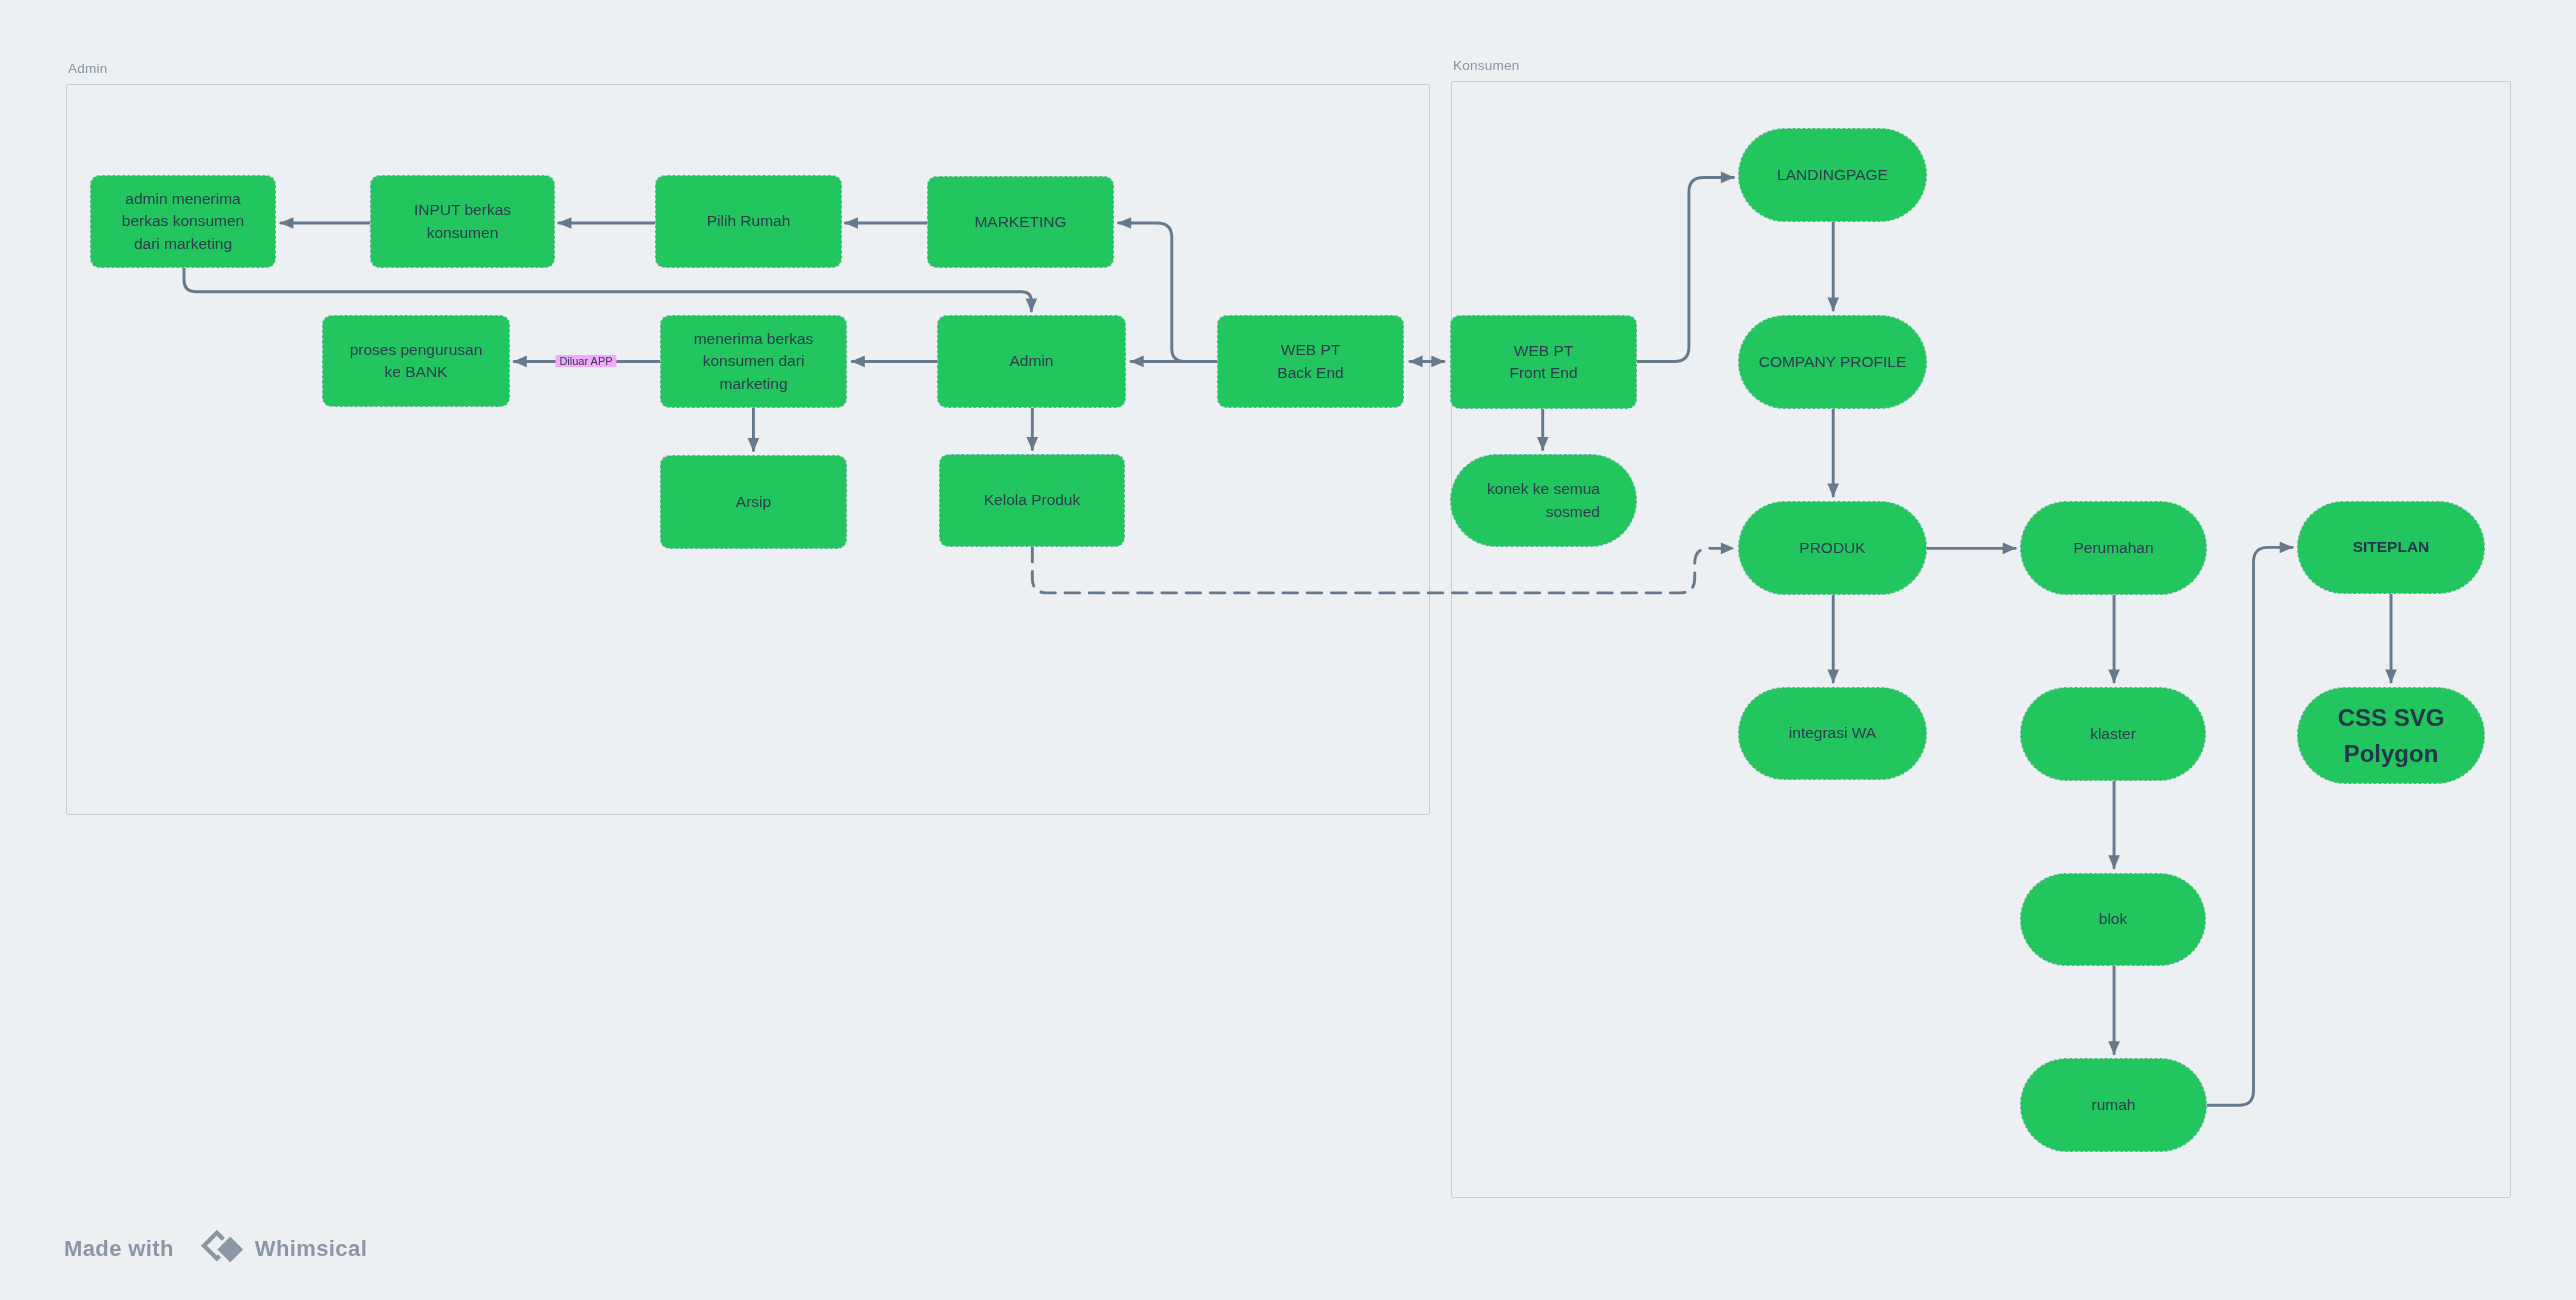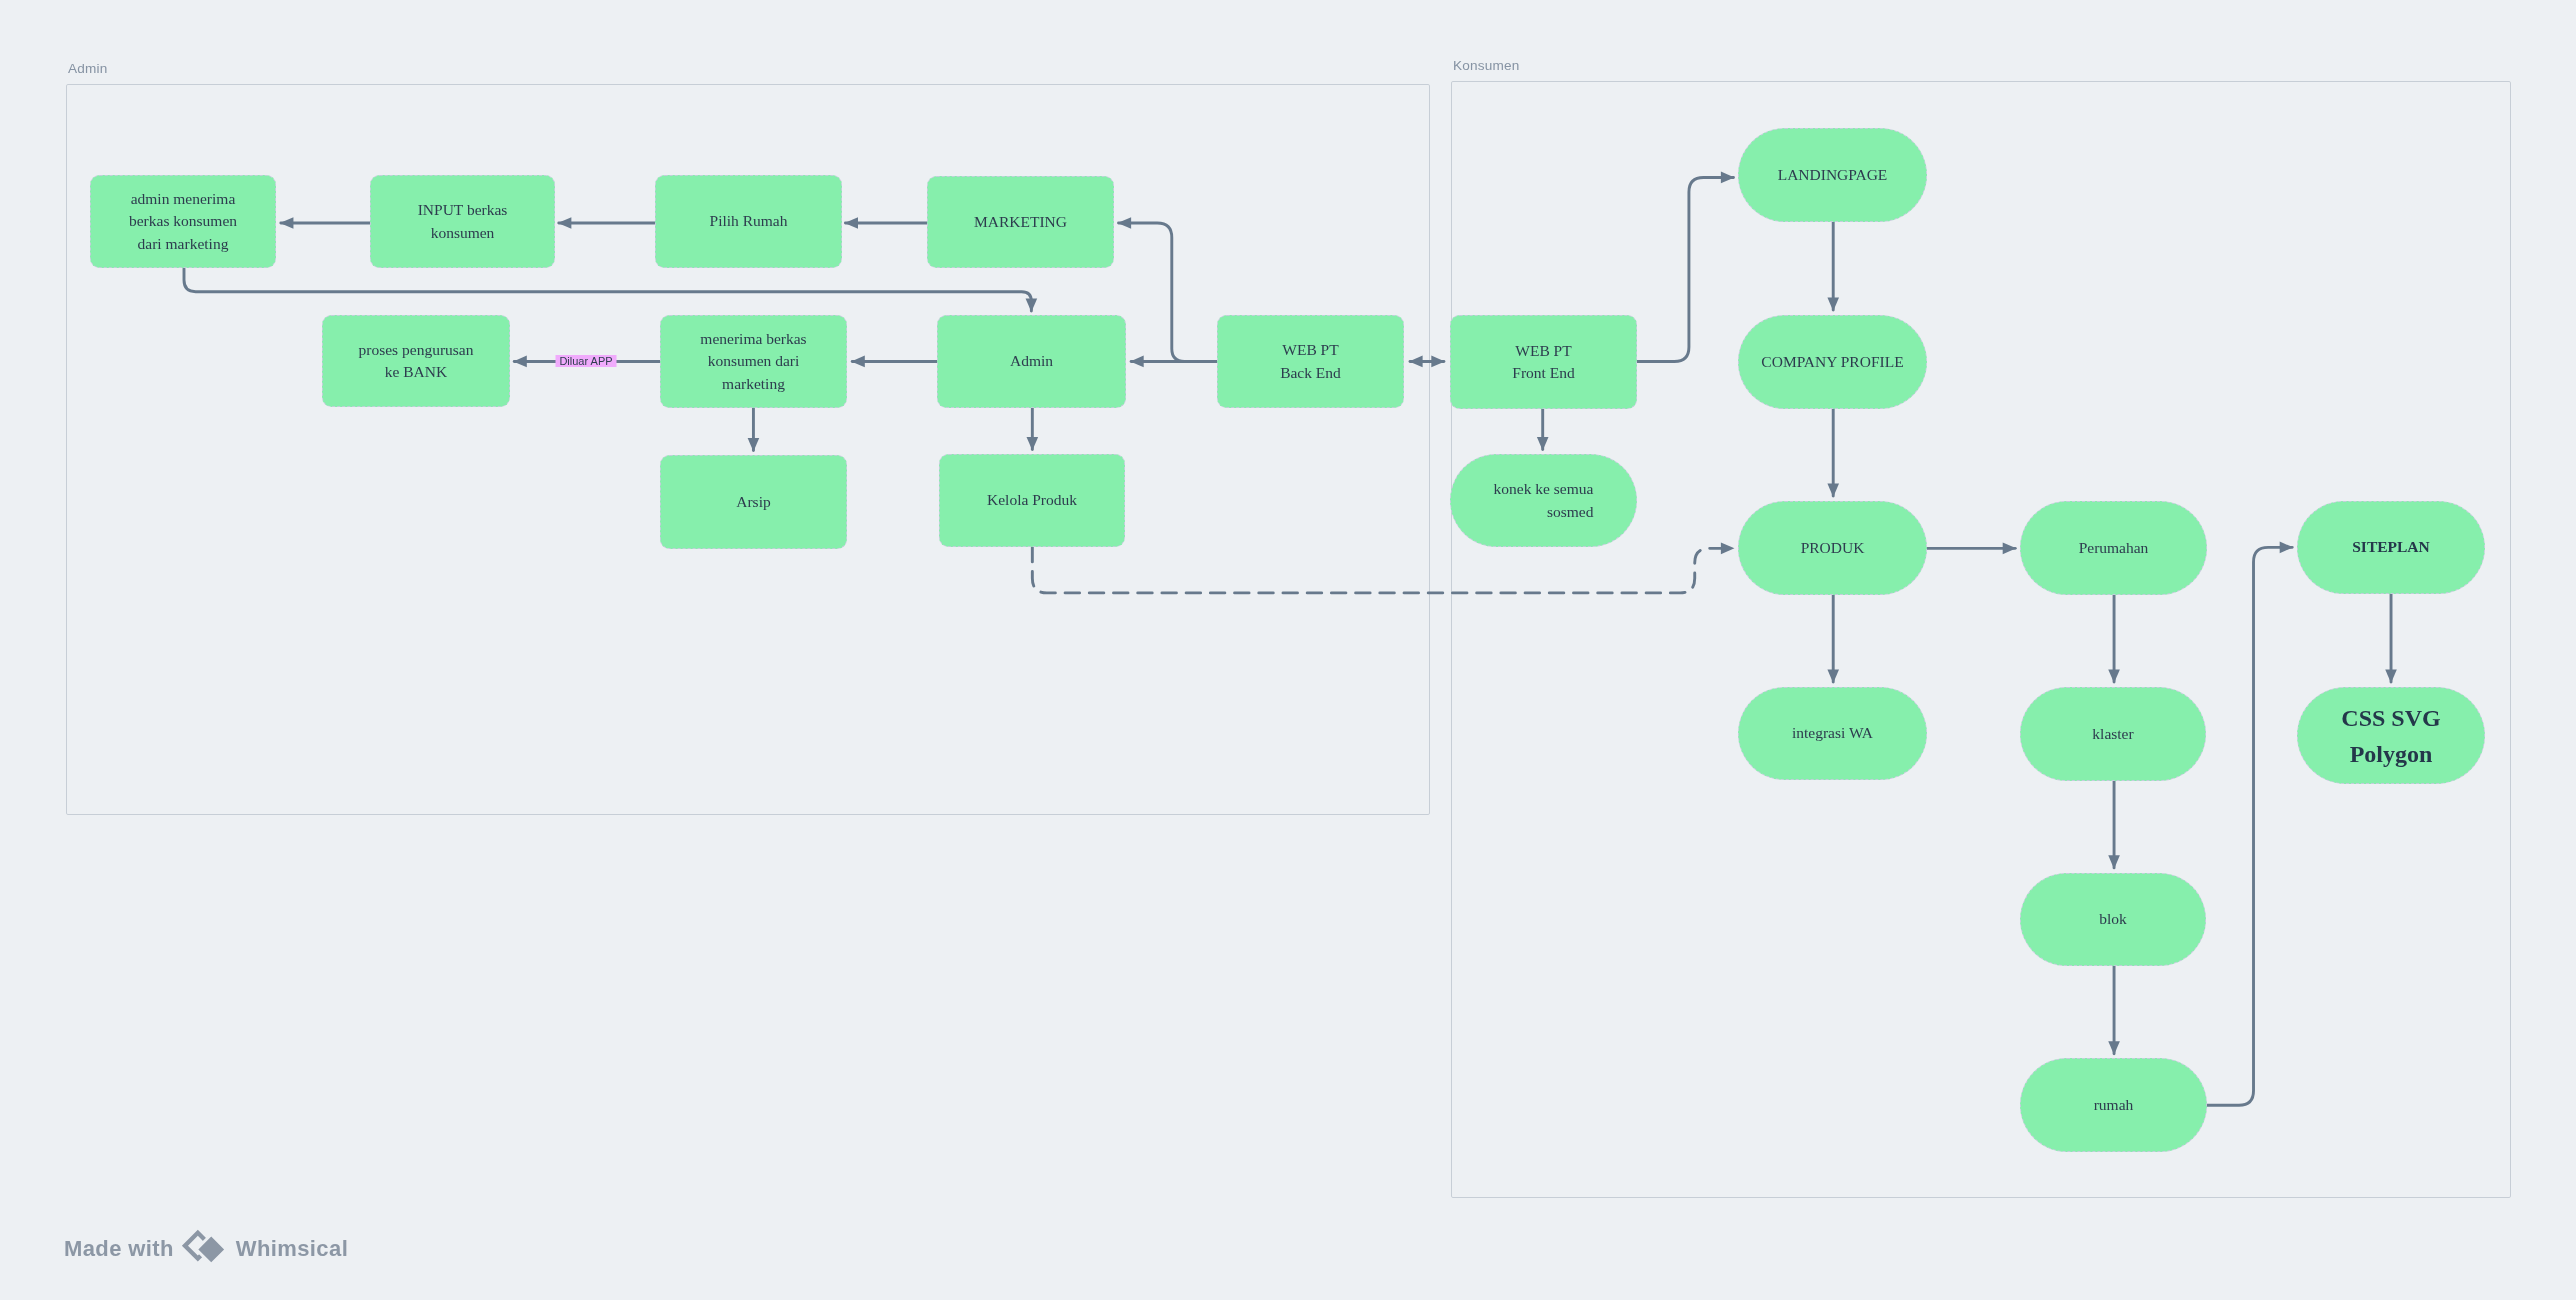--- a/index.html
+++ b/index.html
@@ -22,31 +22,30 @@
     position:absolute;
     top:-24px;left:1px;
     font-size:13.6px;
     color:#8693a3;
     letter-spacing:0.2px;
     white-space:nowrap;
   }
   .node{
     position:absolute;
     box-sizing:border-box;
-    background:#86efac;
+    background:#22c55e;
     border:1.5px dashed #c3cedb;
     display:flex;align-items:center;justify-content:center;
     text-align:center;
     color:#2d3c4e;
     font-size:15.5px;
     line-height:1.45;
     white-space:pre-line;
     z-index:3;
     padding:3.9px 9.7px;
-    font-family:Liberation Serif, serif;
   }
   .node.rect{border-radius:9.7px;}
   .node.pill{border-radius:58px;}
   .node.bold{font-weight:bold;color:#24374a;}
   .node.big{font-size:24px;line-height:1.5;}
   svg#edges{position:absolute;left:0;top:0;z-index:2;}
   .edge-label{
     position:absolute;
     z-index:4;
     background:#f0abfc;
@@ -59,21 +58,21 @@
   .footer{
     position:absolute;
     left:64px;top:1226px;
     display:flex;align-items:center;
     color:#8c97a5;
     font-weight:bold;
     font-size:22px;
     letter-spacing:0.4px;
     z-index:5;
   }
-  .footer .made-with{margin-right:6px;}
+  .footer .made-with{margin-right:25px;}
   .footer .brand{margin-left:5.8px;}
   .logo{display:block;}
 </style>
 </head>
 <body>
 
 <div id="canvas">
 
   <div id="groups-layer">
       <div class="group" style="left: 66px; top: 84px; width: 1362px; height: 729px;">

